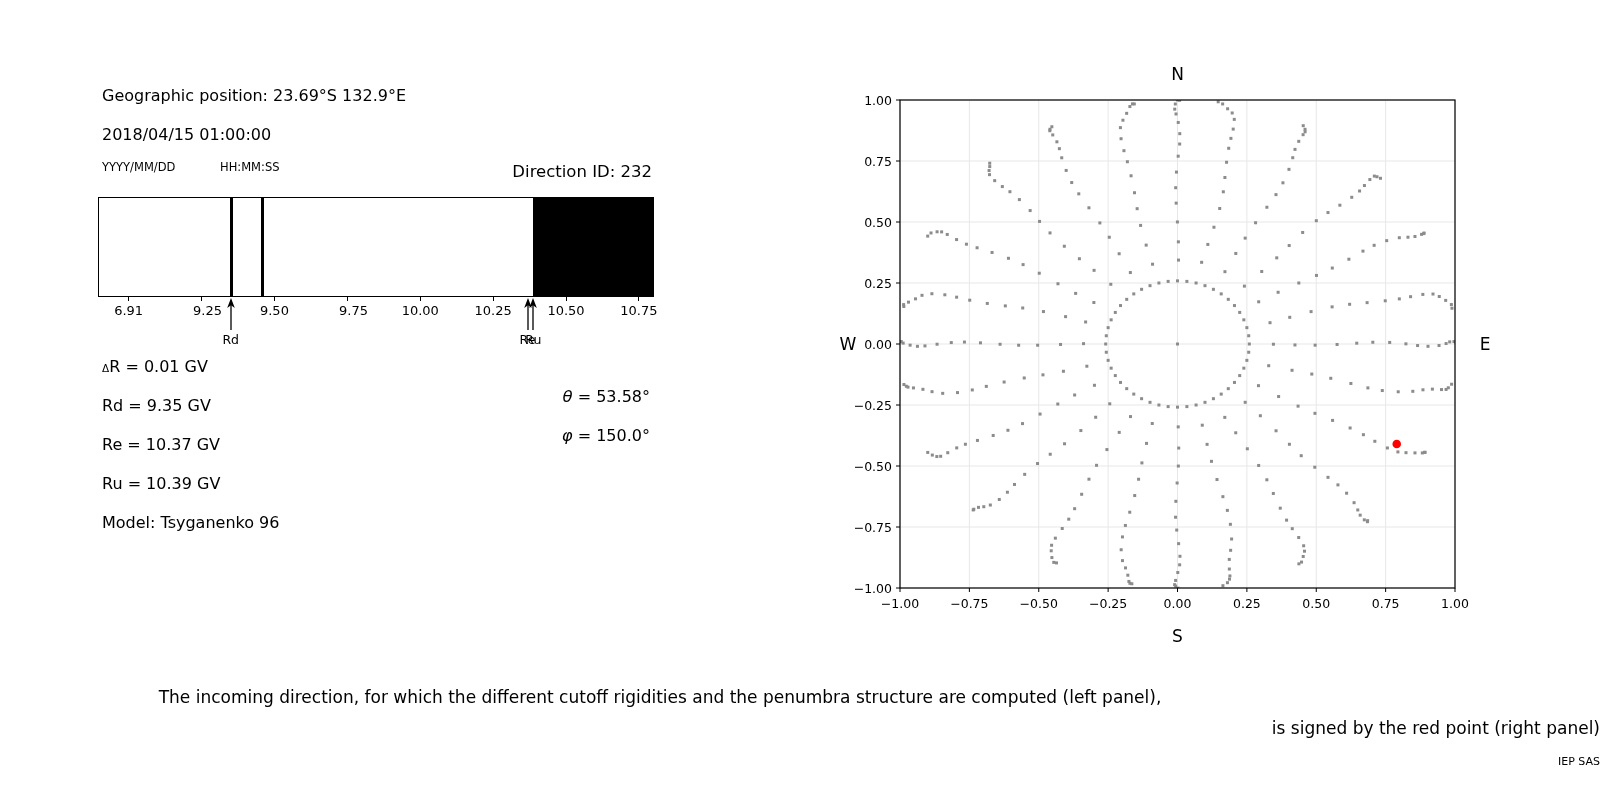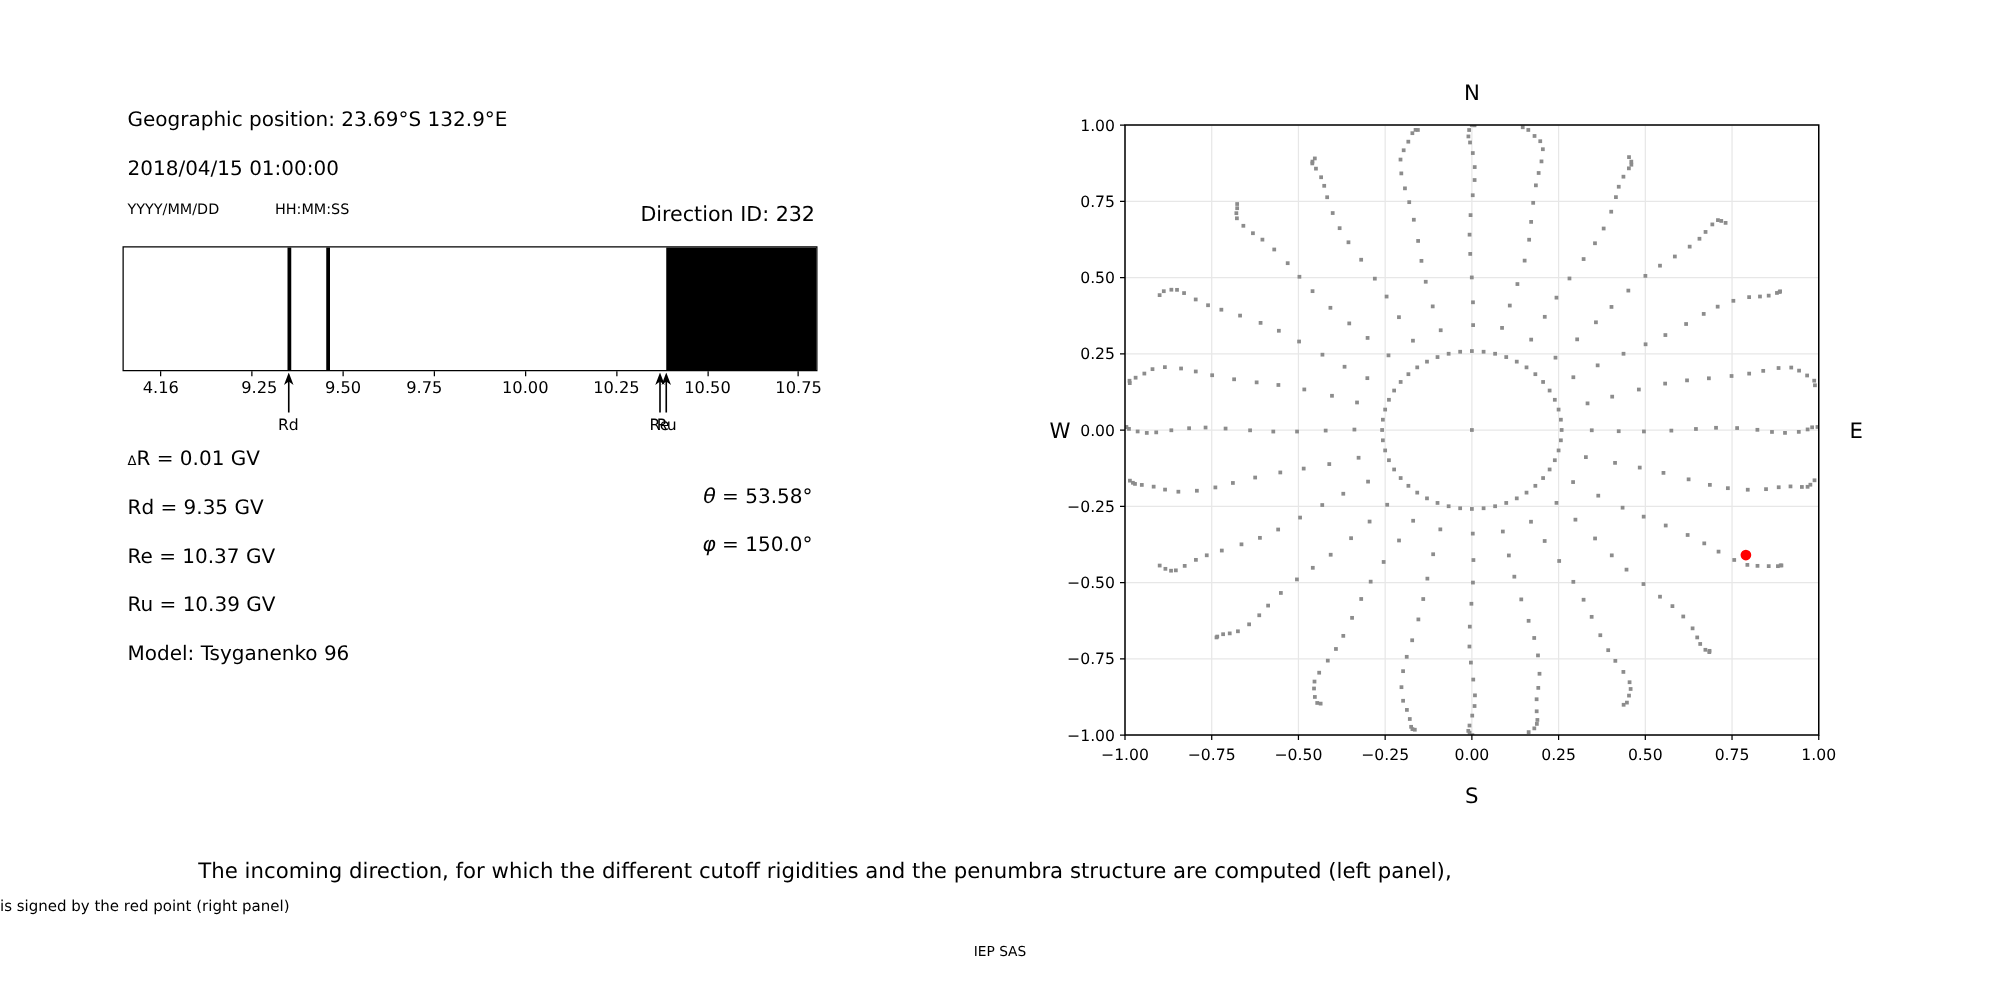--- a/index.html
+++ b/index.html
@@ -28,46 +28,46 @@
   .param{left:102px;font-size:16px;white-space:nowrap;}
   #p-dr{top:357px;} #p-rd{top:396px;} #p-re{top:435px;} #p-ru{top:474px;} #p-model{top:513px;text-align:center;}
   .param-r{right:950px;font-size:16px;text-align:right;white-space:nowrap;margin-top:30px;}
   #p-theta{top:357px;} #p-phi{top:396px;}
   .delta{font-size:10.5px;}
   .greek{font-style:italic;font-size:16.5px;}
 
   #dirmap{left:830px;top:52px;}
 
   #caption1{left:0;top:687px;width:1320px;text-align:center;font-size:17px;white-space:nowrap;}
-  #caption2{left:0;top:718px;width:1600px;text-align:left;font-size:12px;white-space:nowrap;}
-  #credit{left:0;top:755px;width:1600px;text-align:center;font-size:11px;}
+  #caption2{left:0;top:718px;width:1600px;text-align:right;font-size:17px;white-space:nowrap;}
+  #credit{left:0;top:755px;width:1600px;text-align:right;font-size:11px;}
 </style>
 </head>
 <body>
 
 <div class="abs txt-lg" id="geo">Geographic position: 23.69°S 132.9°E</div>
 <div class="abs txt-lg" id="datetime">2018/04/15 01:00:00</div>
 <div class="abs txt-sm" id="date-fmt">YYYY/MM/DD</div>
 <div class="abs txt-sm" id="time-fmt">HH:MM:SS</div>
 <div class="abs" id="direction-id">Direction ID: 232</div>
 
 <div class="abs" id="penumbra-box">
     <div class="band" style="left: 131.211px; width: 3px; background: rgb(0, 0, 0);"></div>
     <div class="band" style="left: 161.826px; width: 3px; background: rgb(0, 0, 0);"></div>
     <div class="band" style="left: 433.869px; width: 120.131px; background: rgb(0, 0, 0);"></div>
   </div>
 <div class="abs" id="penumbra-axis">
     <div class="ptick" style="left: 28.6579px;"></div>
-    <div class="pticklabel" style="left: 29.1579px;">4.16</div>
+    <div class="pticklabel" style="left: 29.1579px;">6.91</div>
     <div class="ptick" style="left: 101.553px;"></div>
     <div class="pticklabel" style="left: 108px;">9.25</div>
     <div class="ptick" style="left: 174.447px;"></div>
     <div class="pticklabel" style="left: 174.947px;">9.50</div>
     <div class="ptick" style="left: 247.342px;"></div>
-    <div class="pticklabel" style="left: 240px;">9.75</div>
+    <div class="pticklabel" style="left: 254px;">9.75</div>
     <div class="ptick" style="left: 320.237px;"></div>
     <div class="pticklabel" style="left: 320.737px;">10.00</div>
     <div class="ptick" style="left: 393.132px;"></div>
     <div class="pticklabel" style="left: 393.632px;">10.25</div>
     <div class="ptick" style="left: 466.026px;"></div>
     <div class="pticklabel" style="left: 466.526px;">10.50</div>
     <div class="ptick" style="left: 538.921px;"></div>
     <div class="pticklabel" style="left: 539.421px;">10.75</div>
     <div class="parrow" style="left: 124.211px;"><svg width="14" height="33" viewBox="0 0 14 33">
         <line x1="7" y1="32" x2="7" y2="3" stroke="black" stroke-width="1.3"></line>

